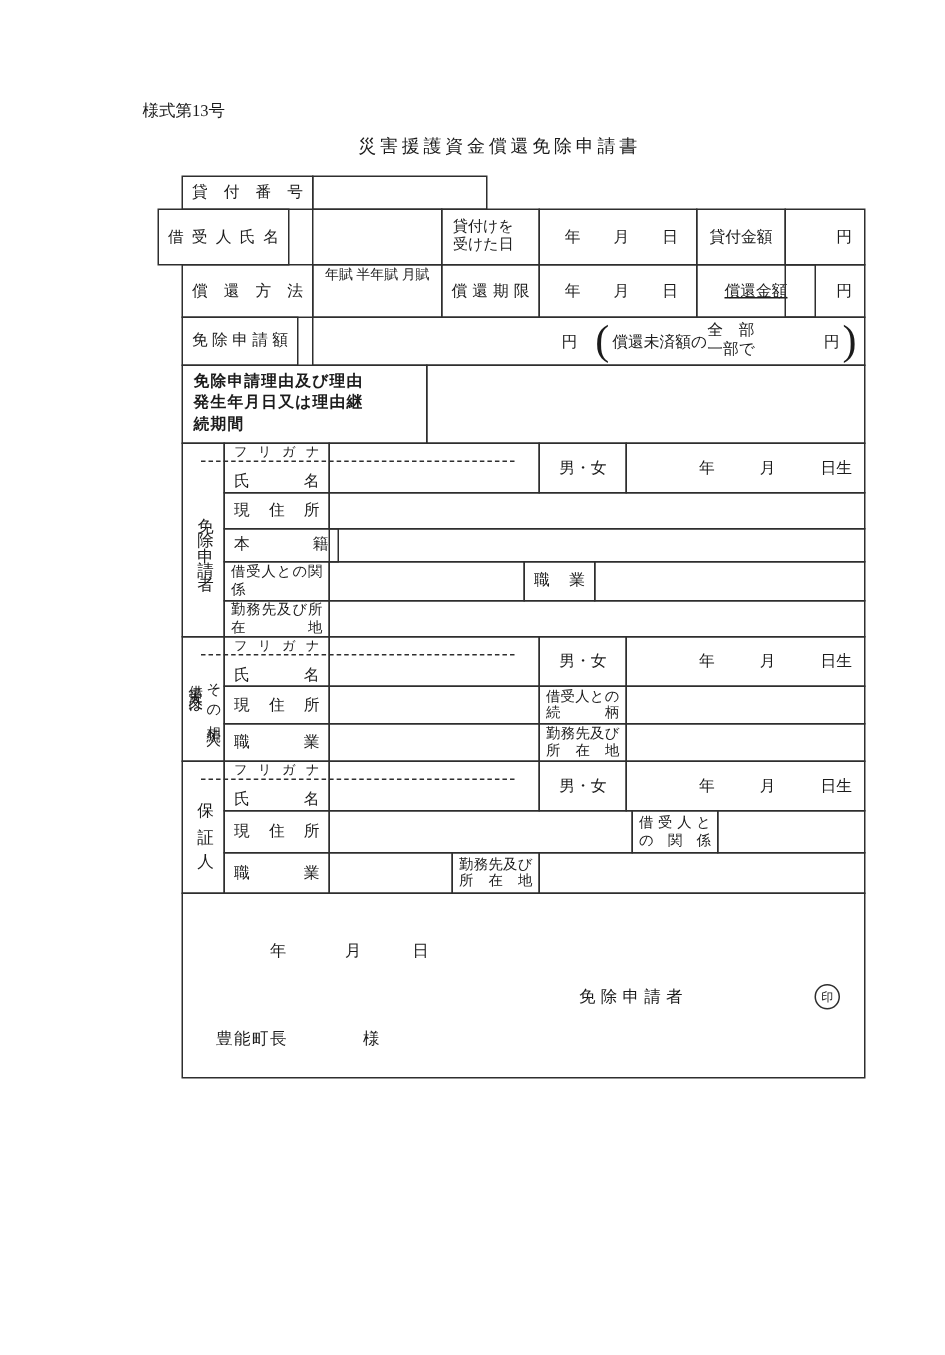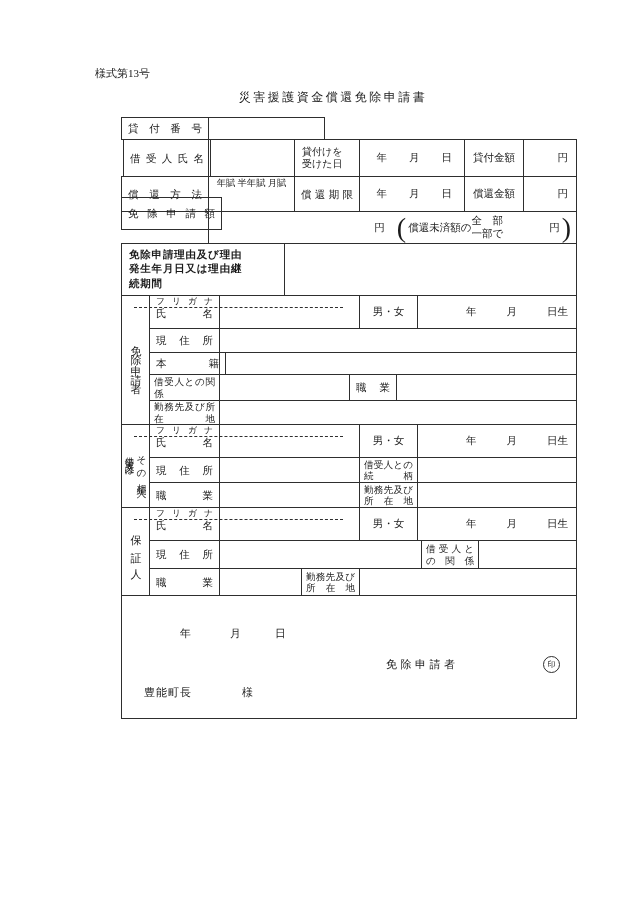--- a/index.html
+++ b/index.html
@@ -12,21 +12,21 @@
   .wrapl{display:flex;flex-direction:column;justify-content:center;padding:1px 7px;font-size:10px;line-height:12px;}
   .cen{display:flex;align-items:center;justify-content:center;font-size:10.5px;}
   .cen-sm{display:flex;align-items:flex-start;justify-content:center;font-size:9.3px;padding:0 2px;white-space:nowrap;}
   .yenc{display:flex;align-items:center;justify-content:flex-end;padding-right:8px;font-size:10.5px;}
   .dt{display:flex;align-items:center;justify-content:flex-end;padding-right:12px;font-size:10.5px;}
   .dt span + span{margin-left:22px;}
   .bd{display:flex;align-items:center;justify-content:flex-end;padding-right:8px;font-size:10.5px;}
   .bd span + span{margin-left:30px;}
   .fl{display:flex;flex-direction:column;padding:0 6px;}
   .fl-top{height:11px;font-size:8.8px;line-height:11px;}
-  .fl-bot{flex:1;display:flex;flex-direction:column;justify-content:flex-start;font-size:10.5px;}
+  .fl-bot{flex:1;display:flex;flex-direction:column;justify-content:flex-end;font-size:10.5px;}
   .dash{position:absolute;border-top:1px dashed #2e2e2e;z-index:5;height:0;}
   .vside{display:flex;align-items:center;justify-content:center;}
   .vt{writing-mode:vertical-rl;text-orientation:upright;font-size:11px;letter-spacing:0.85em;}
   .vt3{writing-mode:vertical-rl;text-orientation:upright;font-size:11px;letter-spacing:1.55em;}
   .vcols{display:flex;}
   .vc{writing-mode:vertical-rl;text-orientation:upright;font-size:9.6px;letter-spacing:0.26em;line-height:12px;}
   .reason{display:flex;flex-direction:column;justify-content:center;padding:2px 7px;font-size:10.5px;line-height:14.5px;letter-spacing:0.8px;font-weight:bold;}
   .reason .rl{width:122px;}
   .r4c{display:flex;align-items:center;justify-content:flex-end;height:100%;padding-right:5px;font-size:10.5px;}
   .bigp{font-size:28px;line-height:30px;font-weight:400;}
@@ -50,21 +50,21 @@
 <div class="page">
 
   <div class="hdr-no">様式第13号</div>
   <div class="hdr-title">災害援護資金償還免除申請書</div>
 
   <div class="cell lab" style="left:105px;top:117px;width:88px;height:23px;">
       <div class="jt">貸付番号</div>
     </div>
   <div class="cell" style="left:192px;top:117px;width:117px;height:23px;"></div>
 
-  <div class="cell lab" style="left:107px;top:139px;width:88px;height:38px;">
+  <div class="cell lab" style="left:89px;top:139px;width:88px;height:38px;">
       <div class="jt">借受人氏名</div>
     </div>
   <div class="cell" style="left:192px;top:139px;width:87px;height:38px;"></div>
   <div class="cell wrapl" style="left:278px;top:139px;width:66px;height:38px;">
       <div>貸付けを受けた日</div>
     </div>
   <div class="cell dt" style="left:343px;top:139px;width:106px;height:38px;">
     <span>年</span>
       <span>月</span>
       <span>日</span>
@@ -83,28 +83,28 @@
       <span>年賦 半年賦 月賦</span>
     </div>
   <div class="cell lab" style="left:278px;top:176px;width:66px;height:36px;">
       <div class="jt">償還期限</div>
     </div>
   <div class="cell dt" style="left:343px;top:176px;width:106px;height:36px;">
     <span>年</span>
       <span>月</span>
       <span>日</span>
   </div>
-  <div class="cell cen" style="left:448px;top:176px;width:60px;height:36px;">
+  <div class="cell cen" style="left:448px;top:176px;width:80px;height:36px;text-decoration:underline;">
       <span>償還金額</span>
     </div>
   <div class="cell yenc" style="left:507px;top:176px;width:54px;height:36px;">
       <span>円</span>
     </div>
 
-  <div class="cell lab" style="left:105px;top:197px;width:101px;height:33px;">
+  <div class="cell lab" style="left:105px;top:211px;width:78px;height:33px;">
       <div class="jt">免除申請額</div>
     </div>
   <div class="cell" style="left:192px;top:211px;width:369px;height:33px;">
     <div class="r4c">
       <span class="r4-yen1">円</span>
       <span class="bigp">(</span>
       <span class="r4-prefix">償還未済額の</span>
       <span class="r4-stack">
         <span>全　部</span>
         <span>一部で</span>

